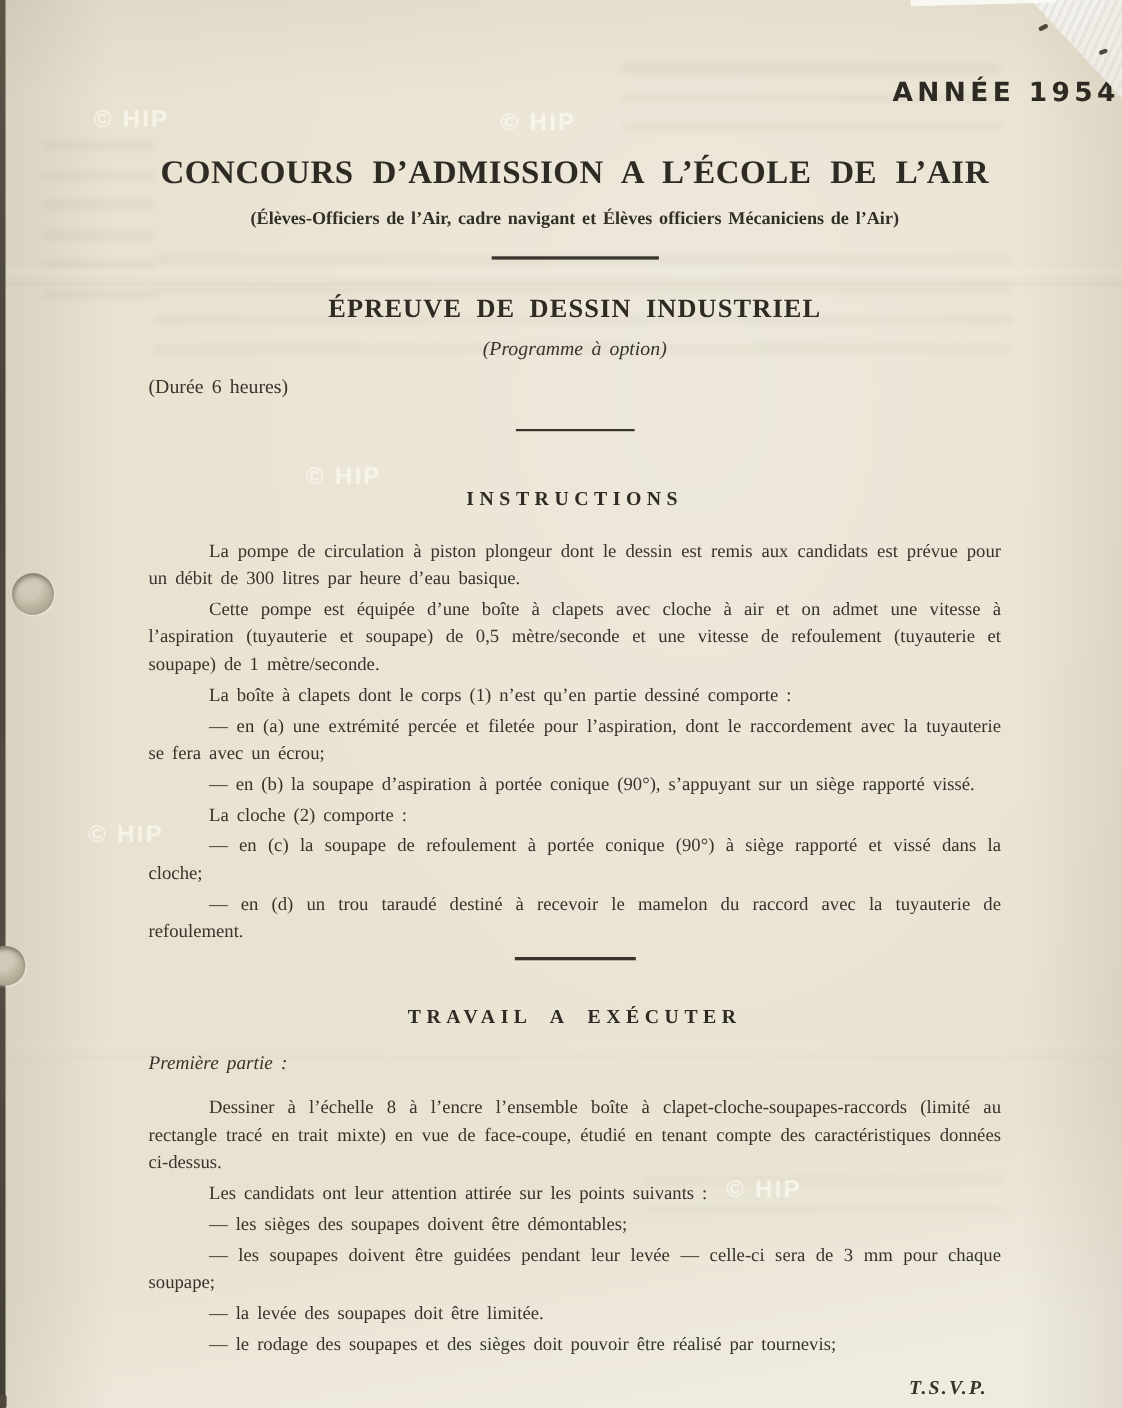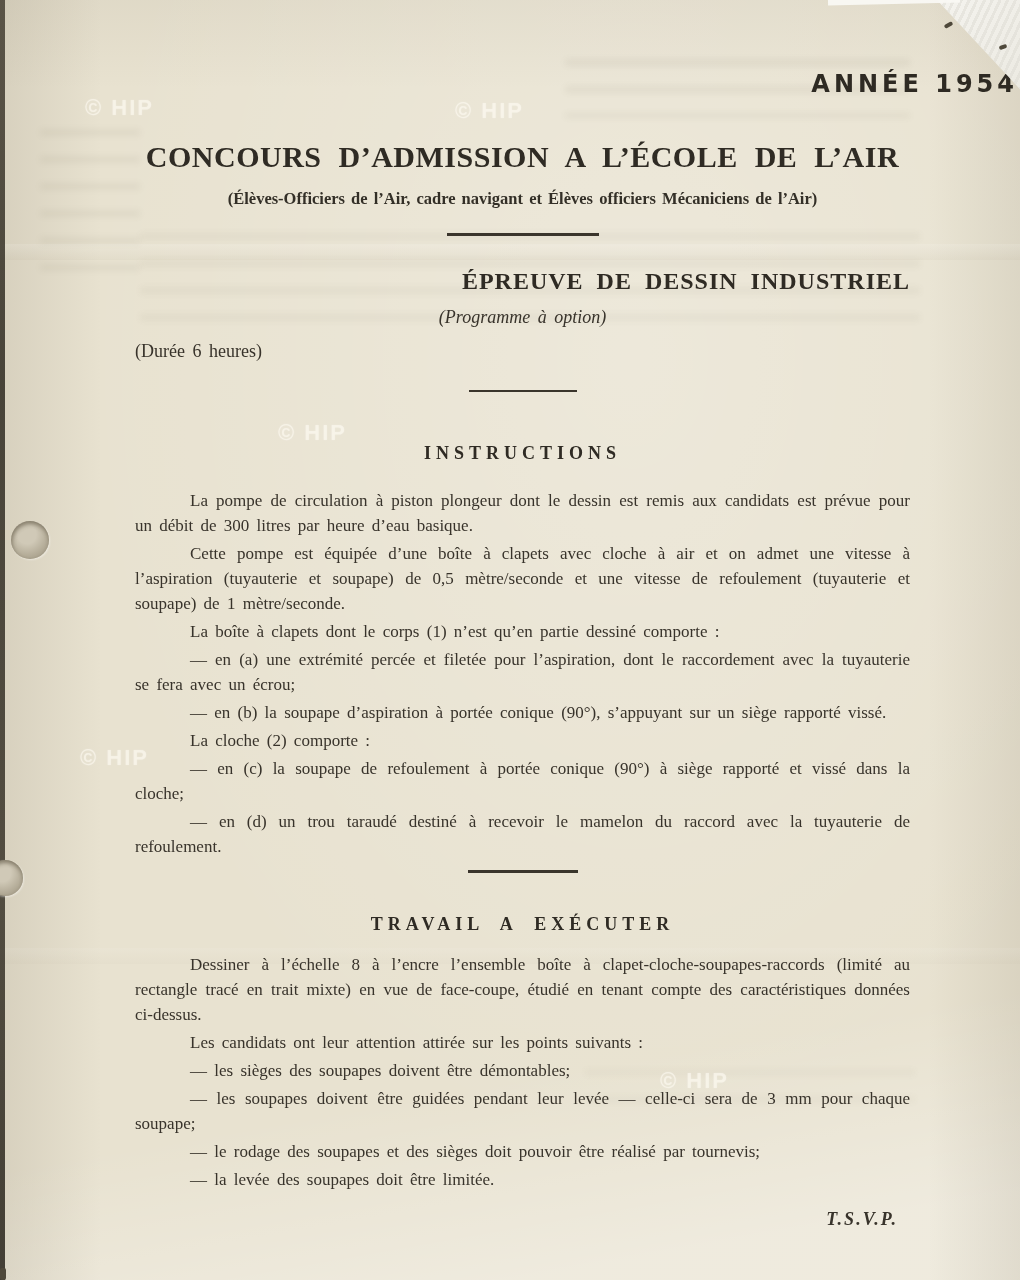--- a/index.html
+++ b/index.html
@@ -106,21 +106,21 @@
     margin-top:11px; text-align:center;
     font-size:16.5px; font-weight:bold; word-spacing:2px; color:#332f27;
   }
 
   .rule { background:#3a352c; margin-left:auto; margin-right:auto; }
   .rule-1 { width:152px; height:3px;   margin-top:22px; }
   .rule-2 { width:108px; height:2px;   margin-top:26px; }
   .rule-3 { width:110px; height:2.5px; margin-top:11px; }
 
   .exam-heading {
-    margin-top:33px; text-align:right;
+    margin-top:33px; text-align:center;
     font-size:24px; font-weight:bold; letter-spacing:1px; word-spacing:6px; color:#2f2b24;
   }
   .exam-program  { margin-top:11px; text-align:center; font-style:italic; font-size:18px; }
   .exam-duration { margin-top:9px;  text-align:left; font-size:18px; }
 
   .section-heading {
     text-align:center; font-weight:bold; font-size:18px;
     letter-spacing:5px; word-spacing:8px; color:#2f2b24;
   }
   .instructions-heading { margin-top:49px; }
@@ -174,26 +174,27 @@
       <p>Cette pompe est équipée d’une boîte à clapets avec cloche à air et on admet une vitesse à l’aspiration (tuyauterie et soupape) de 0,5 mètre/seconde et une vitesse de refoulement (tuyauterie et soupape) de 1 mètre/seconde.</p>
       <p>La boîte à clapets dont le corps (1) n’est qu’en partie dessiné comporte :</p>
       <p>— en (a) une extrémité percée et filetée pour l’aspiration, dont le raccordement avec la tuyauterie se fera avec un écrou;</p>
       <p>— en (b) la soupape d’aspiration à portée conique (90°), s’appuyant sur un siège rapporté vissé.</p>
       <p>La cloche (2) comporte :</p>
       <p>— en (c) la soupape de refoulement à portée conique (90°) à siège rapporté et vissé dans la cloche;</p>
       <p>— en (d) un trou taraudé destiné à recevoir le mamelon du raccord avec la tuyauterie de refoulement.</p>
       <div class="rule rule-3"></div>
 
       <h3 class="section-heading work-heading">TRAVAIL A EXÉCUTER</h3>
+      <div class="part-label">Première partie :</div>
       <p class="work-first">Dessiner à l’échelle 8 à l’encre l’ensemble boîte à clapet-cloche-soupapes-raccords (limité au rectangle tracé en trait mixte) en vue de face-coupe, étudié en tenant compte des caractéristiques données ci-dessus.</p>
       <p>Les candidats ont leur attention attirée sur les points suivants :</p>
       <p>— les sièges des soupapes doivent être démontables;</p>
       <p>— les soupapes doivent être guidées pendant leur levée — celle-ci sera de 3 mm pour chaque soupape;</p>
+      <p>— la levée des soupapes doit être limitée.</p>
       <p>— le rodage des soupapes et des sièges doit pouvoir être réalisé par tournevis;</p>
-      <p>— la levée des soupapes doit être limitée.</p>
 
       <div class="tsvp">T.S.V.P.</div>
     </div>
 
     <div class="year-label">ANNÉE 1954</div>
 
     <div class="edge-left"></div>
     <div class="corner-bg"></div>
     <div class="top-sliver"></div>
     <div class="speck speck-1"></div>

